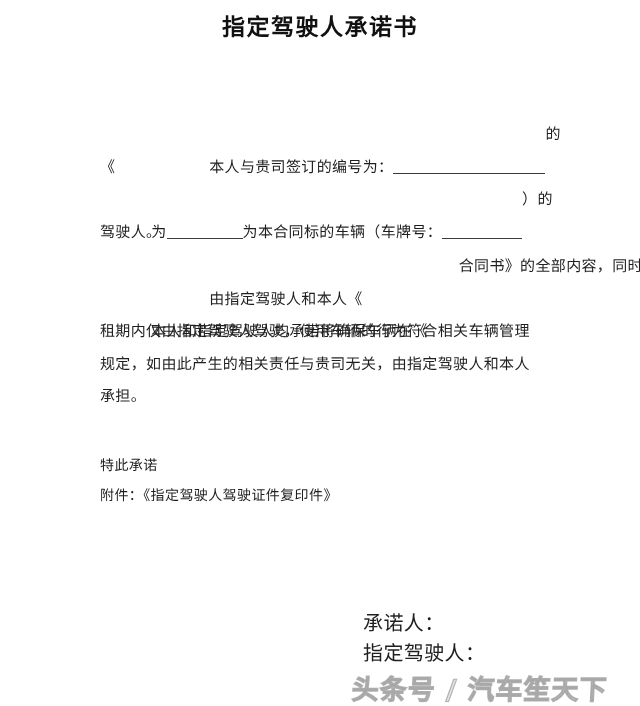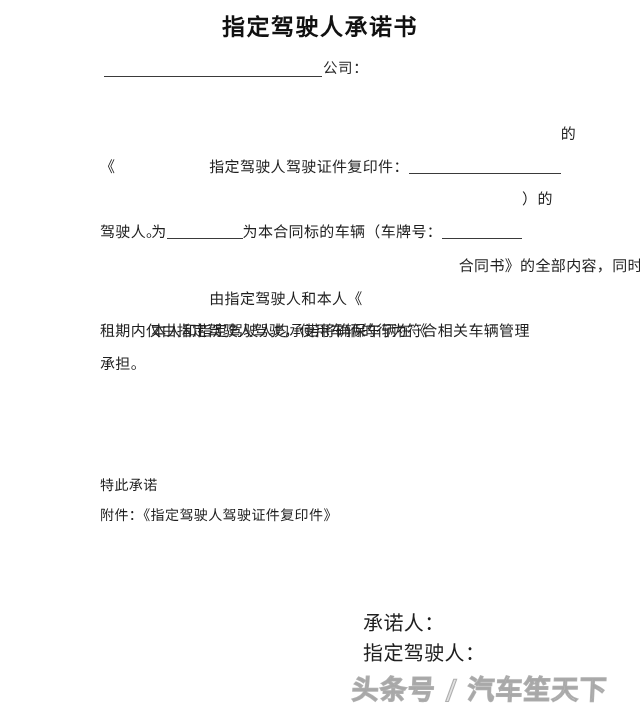--- a/index.html
+++ b/index.html
@@ -100,21 +100,21 @@
   .blank-name  { width: 76px;  }
   .blank-plate { width: 80px;  }
 
   .gap-sm { display: inline-block; width: 58px; }
   .gap-md { display: inline-block; width: 96px; }
 
   
   .closing {
     position: absolute;
     left: 100px;
-    top: 470px;
+    top: 450px;
     font-size: 14px;
     line-height: 30px;
     color: #1f1f1f;
     letter-spacing: 0.4px;
   }
   .closing .cl-line { display: block; white-space: pre; }
 
   
   .signature {
     position: absolute;
@@ -148,31 +148,27 @@
     user-select: none;
   }
 </style>
 </head>
 <body>
 
 <div class="page">
 
   <div class="doc-title">指定驾驶人承诺书</div>
 
-  <div class="company-line">
-    <span class="company-blank"></span>
-    <span class="company-label">公司：</span>
-  </div>
 
   <div class="body-block" style="top:118px;">
     <p class="para">
 
       <span class="line justify">
         <span>
-          <span class="gap-sm"></span><span>指定驾驶人驾驶证件复印件：</span><span class="blank blank-num"></span>
+          <span class="gap-sm"></span><span>本人与贵司签订的编号为：</span><span class="blank blank-num"></span>
         </span>
         <span>的</span>
       </span>
 
       <span class="line justify">
         <span>《</span>
       </span>
 
       <span class="line justify">
         <span>
@@ -195,20 +191,21 @@
         <span>合同书》的全部内容，同时</span>
       </span>
 
       <span class="line justify">
         <span>
           <span>本人和指定驾驶人均承诺将确保车辆在《</span><span class="gap-md"></span>
         </span>
       </span>
 
       <span class="line">租期内仅由指定驾驶人驾驶，使用车辆的行为符合相关车辆管理</span>
+      <span class="line">规定，如由此产生的相关责任与贵司无关，由指定驾驶人和本人</span>
       <span class="line">承担。</span>
     </p>
   </div>
 
   <div class="closing">
     <span class="cl-line">特此承诺</span>
     <span class="cl-line">附件：《指定驾驶人驾驶证件复印件》</span>
   </div>
 
   <div class="signature">

